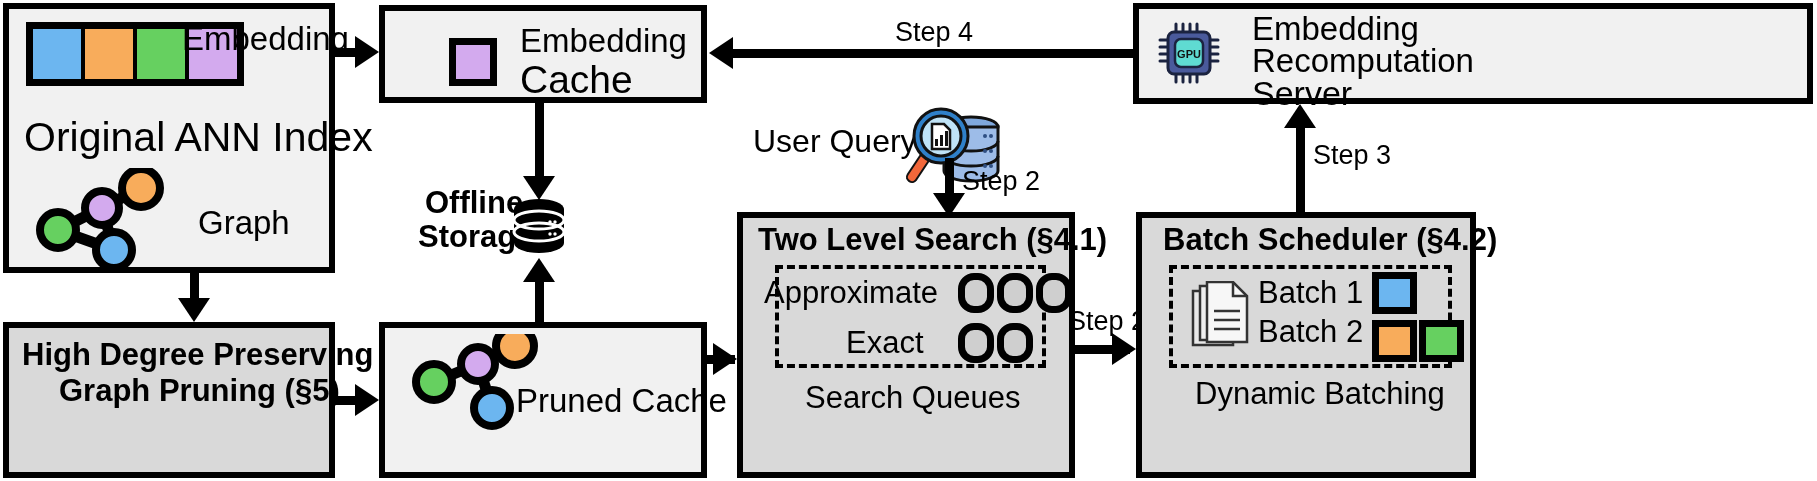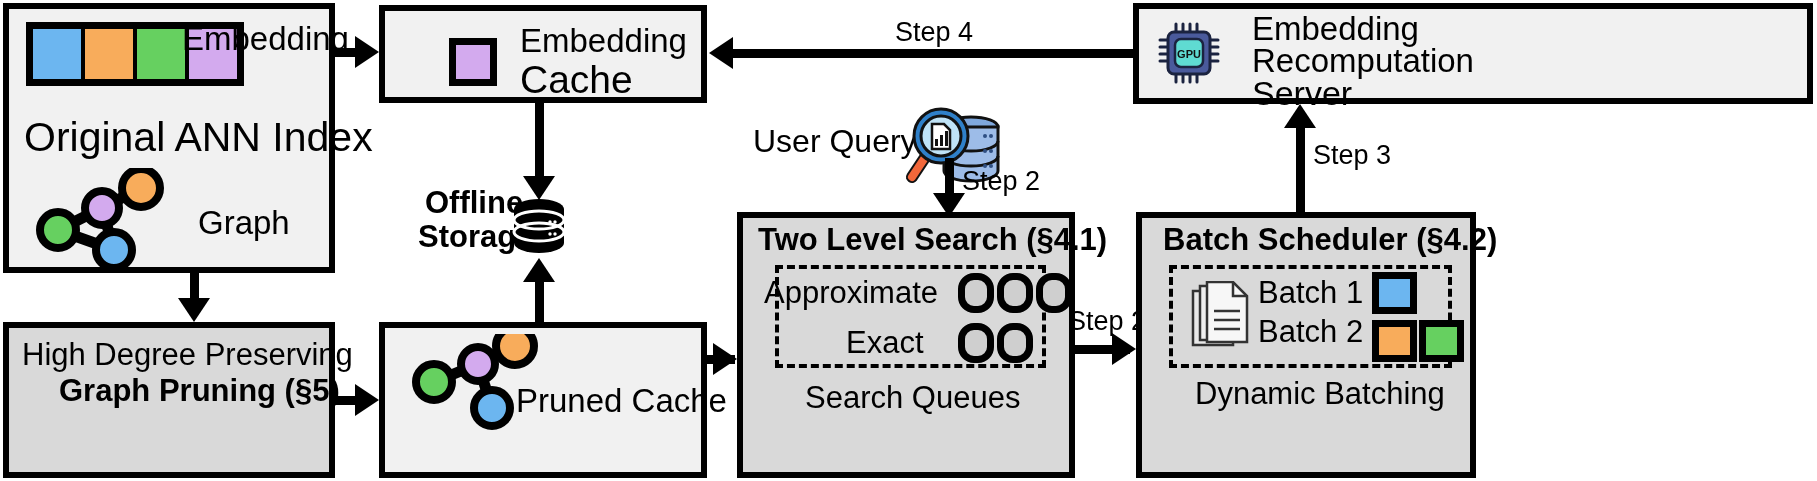--- a/index.html
+++ b/index.html
@@ -125,21 +125,21 @@
     <circle cx="42" cy="24" r="1.7" fill="#fff"></circle>
       <circle cx="47" cy="24" r="1.7" fill="#fff"></circle>
     <circle cx="42" cy="36" r="1.7" fill="#fff"></circle>
       <circle cx="47" cy="36" r="1.7" fill="#fff"></circle>
   </svg>
 
   <div class="bar" style="left:535px;top:272px;width:9px;height:60px;"></div>
   <div class="tri up" style="left:523px;top:258px;"></div>
 
   <div class="box gray" style="left:3px;top:322px;width:332px;height:156px;"></div>
-  <div class="lbl ctr" style="left:22px;top:337px;font-size:31px;font-weight:normal;">High Degree Preserving</div>
+  <div class="lbl ctr" style="left:22px;top:337px;font-size:31px;font-weight:bold;">High Degree Preserving</div>
   <div class="lbl ctr" style="left:52px;top:373px;font-size:31px;font-weight:bold;margin-left:7px;">Graph Pruning (§5)</div>
 
   <div class="bar" style="left:190px;top:273px;width:9px;height:34px;"></div>
   <div class="tri down" style="left:178px;top:298px;"></div>
 
   <div class="box" style="left:379px;top:322px;width:328px;height:156px;"></div>
 
   <svg class="ico" style="left:412px;top:334px;" width="130" height="105" viewBox="0 0 130 105">
     <line x1="22" y1="48" x2="66" y2="30" stroke="#000" stroke-width="11"></line>
     <line x1="66" y1="30" x2="103" y2="12" stroke="#000" stroke-width="11"></line>

